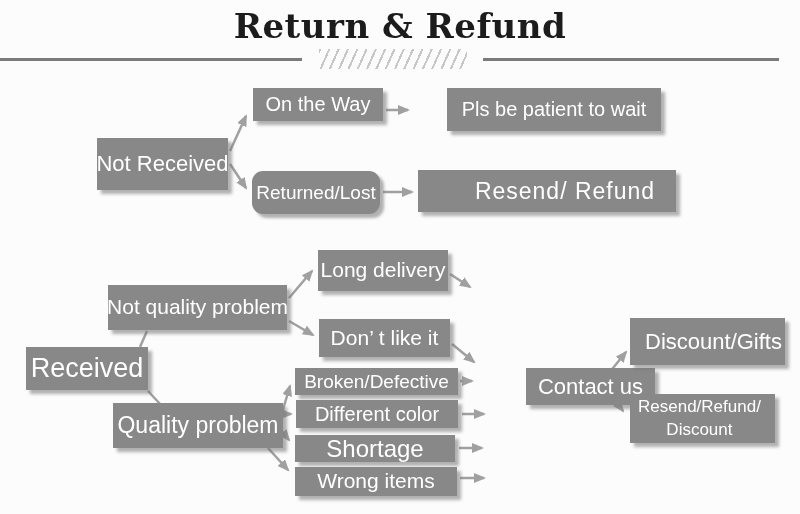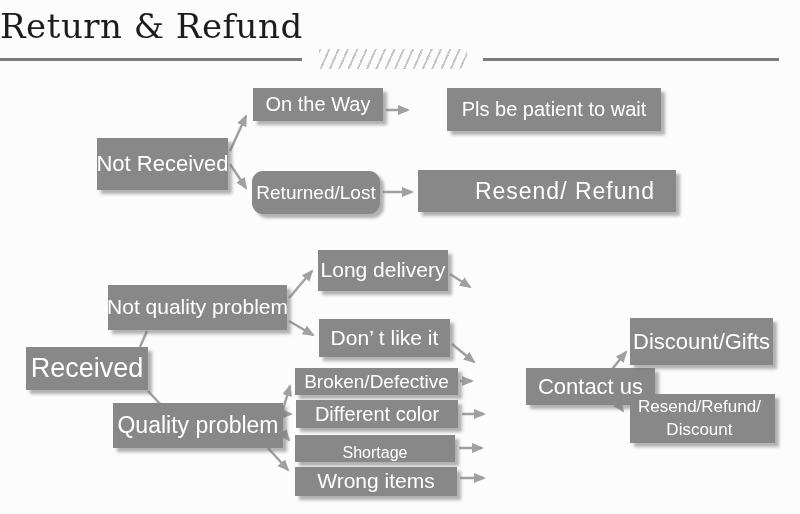--- a/index.html
+++ b/index.html
@@ -2,22 +2,22 @@
 <html><head>
 <meta charset="utf-8">
 <style>
   html,body{margin:0;padding:0;background:#fff;}
   #stage{
     position:relative;width:800px;height:514px;overflow:hidden;
     background:#fcfcfc;font-family:"Liberation Sans",sans-serif;
   }
   
   #title{
-    position:absolute;left:0;top:6px;width:100%;
-    font-family:"DejaVu Serif","Liberation Serif",serif;font-weight:normal;
+    position:absolute;left:0;top:6px;width:100%;text-align:center;
+    font-family:"DejaVu Serif","Liberation Serif",serif;font-weight:bold;
     font-size:34px;color:#1c1c1c;letter-spacing:.5px;
   }
   .hr{position:absolute;height:3px;background:#7b7b7b;top:58px;}
   #hr-left{left:0;width:302px;}
   #hr-right{left:483px;width:296px;}
   #hr-hatch{
     position:absolute;left:319px;top:49px;width:148px;height:20px;
     background:repeating-linear-gradient(114deg,#c7c7c7 0 2px,transparent 2px 8.5px);
   }
   
@@ -32,24 +32,24 @@
   #n-pls_be_patient        {left:414px; top:88px;  width:214px; height:43px; font-size:20px;margin-left:33px;}
   #n-returned_lost         {left:252px; top:171px; width:128px; height:43px; font-size:19px;border-radius:11px;}
   #n-resend_refund         {left:418px; top:170px; width:222px; height:42px; font-size:23px; letter-spacing:1px;padding-left:36px;}
   #n-received              {left:26px;  top:347px; width:122px; height:43px; font-size:27px;}
   #n-not_quality_problem   {left:108px; top:285px; width:179px; height:45px; font-size:21px;}
   #n-long_delivery         {left:318px; top:250px; width:130px; height:41px; font-size:21px;}
   #n-dont_like_it          {left:319px; top:319px; width:131px; height:38px; font-size:21px;}
   #n-quality_problem       {left:113px; top:403px; width:170px; height:45px; font-size:23px;}
   #n-broken_defective      {left:295px; top:368px; width:163px; height:27px; font-size:19px;}
   #n-different_color       {left:296px; top:400px; width:162px; height:28px; font-size:20px;}
-  #n-shortage              {left:295px; top:435px; width:160px; height:27px; font-size:16px;align-items:flex-end;}
+  #n-shortage              {left:295px; top:435px; width:160px; height:27px; font-size:24px;}
   #n-wrong_items           {left:295px; top:467px; width:162px; height:29px; font-size:21px;text-align:right;}
   #n-contact_us            {left:478px; top:368px; width:129px; height:37px; font-size:22px;margin-left:48px;}
-  #n-discount_gifts        {left:630px; top:318px; width:143px; height:47px; font-size:22px;}
+  #n-discount_gifts        {left:630px; top:318px; width:143px; height:47px; font-size:22px;padding-left:12px;}
   #n-resend_refund_discount{left:630px; top:394px; width:145px; height:49px; font-size:17px;
                             justify-content:flex-start;padding-left:8px;box-sizing:border-box;}
   #n-resend_refund_discount span{white-space:pre-line;line-height:1.3;text-align:center;}
   
   #edges{position:absolute;left:0;top:0;pointer-events:none;}
   #edges line{stroke:#a0a0a0;stroke-width:2.5;}
 </style>
 </head>
 <body>
 

